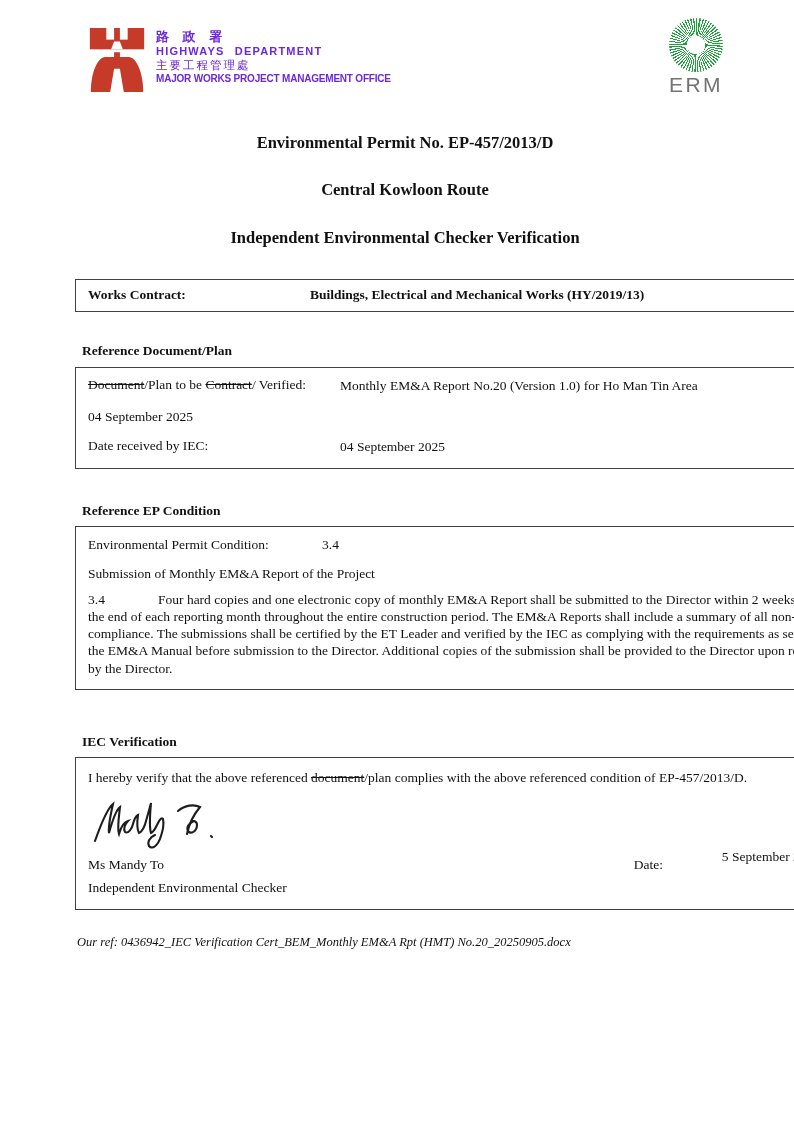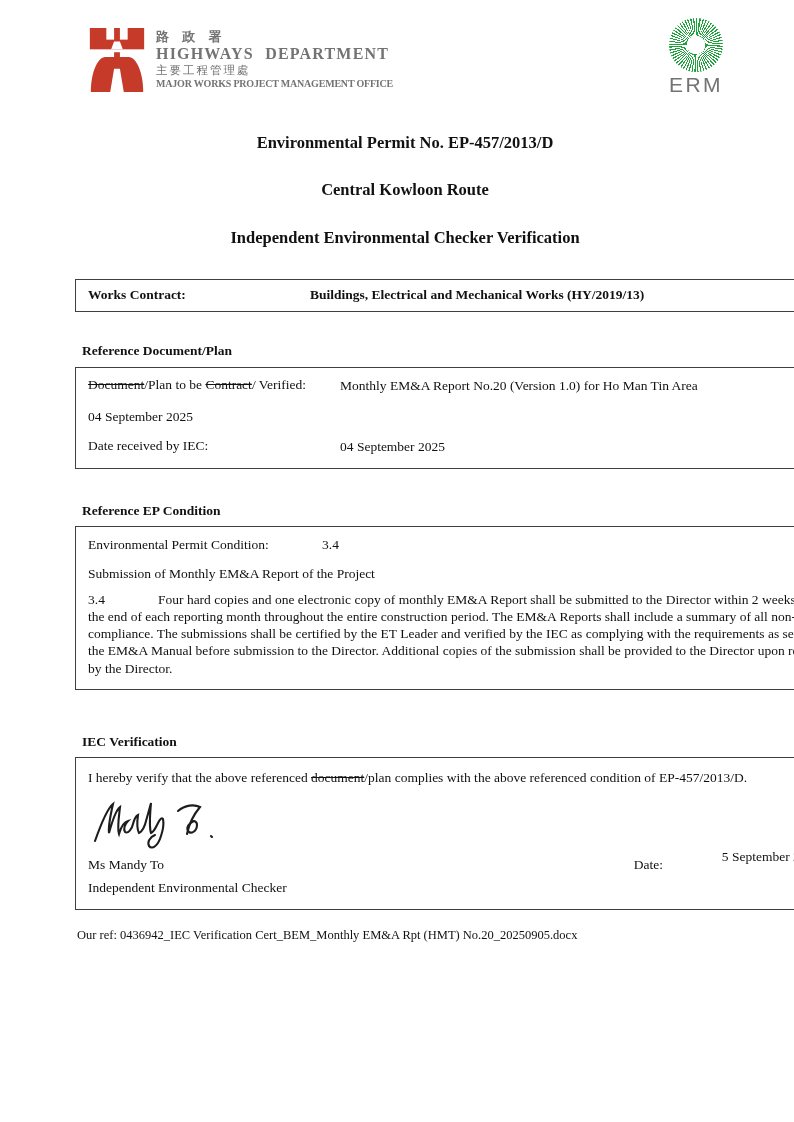--- a/index.html
+++ b/index.html
@@ -4,23 +4,23 @@
 <style>
   * { margin:0; padding:0; box-sizing:border-box; }
   html,body { background:#ffffff; }
   body { width:794px; height:1122px; font-family:"Liberation Serif","DejaVu Serif",serif; color:#111; }
   .page { width:794px; height:1122px; padding:28px 59px 0 75px; position:relative; }
 
   
   .header { display:flex; justify-content:space-between; align-items:flex-start; height:72px; }
   .hyd { display:flex; align-items:flex-start; gap:10px; margin-left:13px; }
   .hyd-logo { width:58px; height:64px; flex:0 0 auto; }
-  .hyd-text { font-family:Liberation Serif, serif; color:#737373; line-height:1.12; padding-top:2px; }
+  .hyd-text { font-family:Liberation Sans, sans-serif; color:#6d28d9; line-height:1.12; padding-top:2px; }
   .hyd-zh1 { font-size:13px; letter-spacing:5px; font-weight:600; }
-  .hyd-en1 { font-size:16px; font-weight:bold; letter-spacing:1.2px; word-spacing:6px; }
+  .hyd-en1 { font-size:11px; font-weight:bold; letter-spacing:1.2px; word-spacing:6px; }
   .hyd-zh2 { font-size:11.5px; letter-spacing:2px; margin-top:2px; }
   .hyd-en2 { font-size:10px; font-weight:bold; letter-spacing:-0.2px; margin-top:1px; }
   .erm { width:78px; text-align:center; margin-top:-10px; }
   .erm-burst { width:54px; height:54px; margin:0 auto; border-radius:50%;
     background:
       radial-gradient(closest-side, #ffffff 0 9px, rgba(255,255,255,0) 9.5px),
       repeating-conic-gradient(from 8deg, #1fa23c 0deg 2.8deg, #ffffff 2.8deg 6.4deg);
   }
   .erm-label { font-family:"Liberation Sans","DejaVu Sans",sans-serif; font-size:21px; letter-spacing:2.5px; color:#737373; margin-top:1px; }
 
@@ -56,21 +56,21 @@
 
   .iec-box { margin-top:7px; padding:11px 12px 13px 12px; font-size:13.5px; }
   .statement { line-height:1.3; }
   .signature { width:160px; height:54px; margin-top:12px; display:block; }
   .sig-row { display:flex; align-items:baseline; margin-top:4px; }
   .sig-name { flex:1; }
   .date-label { width:60px; }
   .date-value { margin-left:28px; margin-right:18px; transform:translateY(-8px); }
   .sig-title { margin-top:7px; }
 
-  .footer-ref { margin-top:18px; font-size:12.5px; margin-left:2px; }
+  .footer-ref { margin-top:25px; font-style:italic; font-size:12.5px; margin-left:2px; }
 </style>
 </head>
 <body>
 
 <div class="page">
 
   <div class="header">
     <div class="hyd">
       <svg class="hyd-logo" viewBox="0 0 58 66" xmlns="http://www.w3.org/2000/svg">
         <rect x="1" y="0" width="56" height="22" fill="#c63a2a"></rect>

